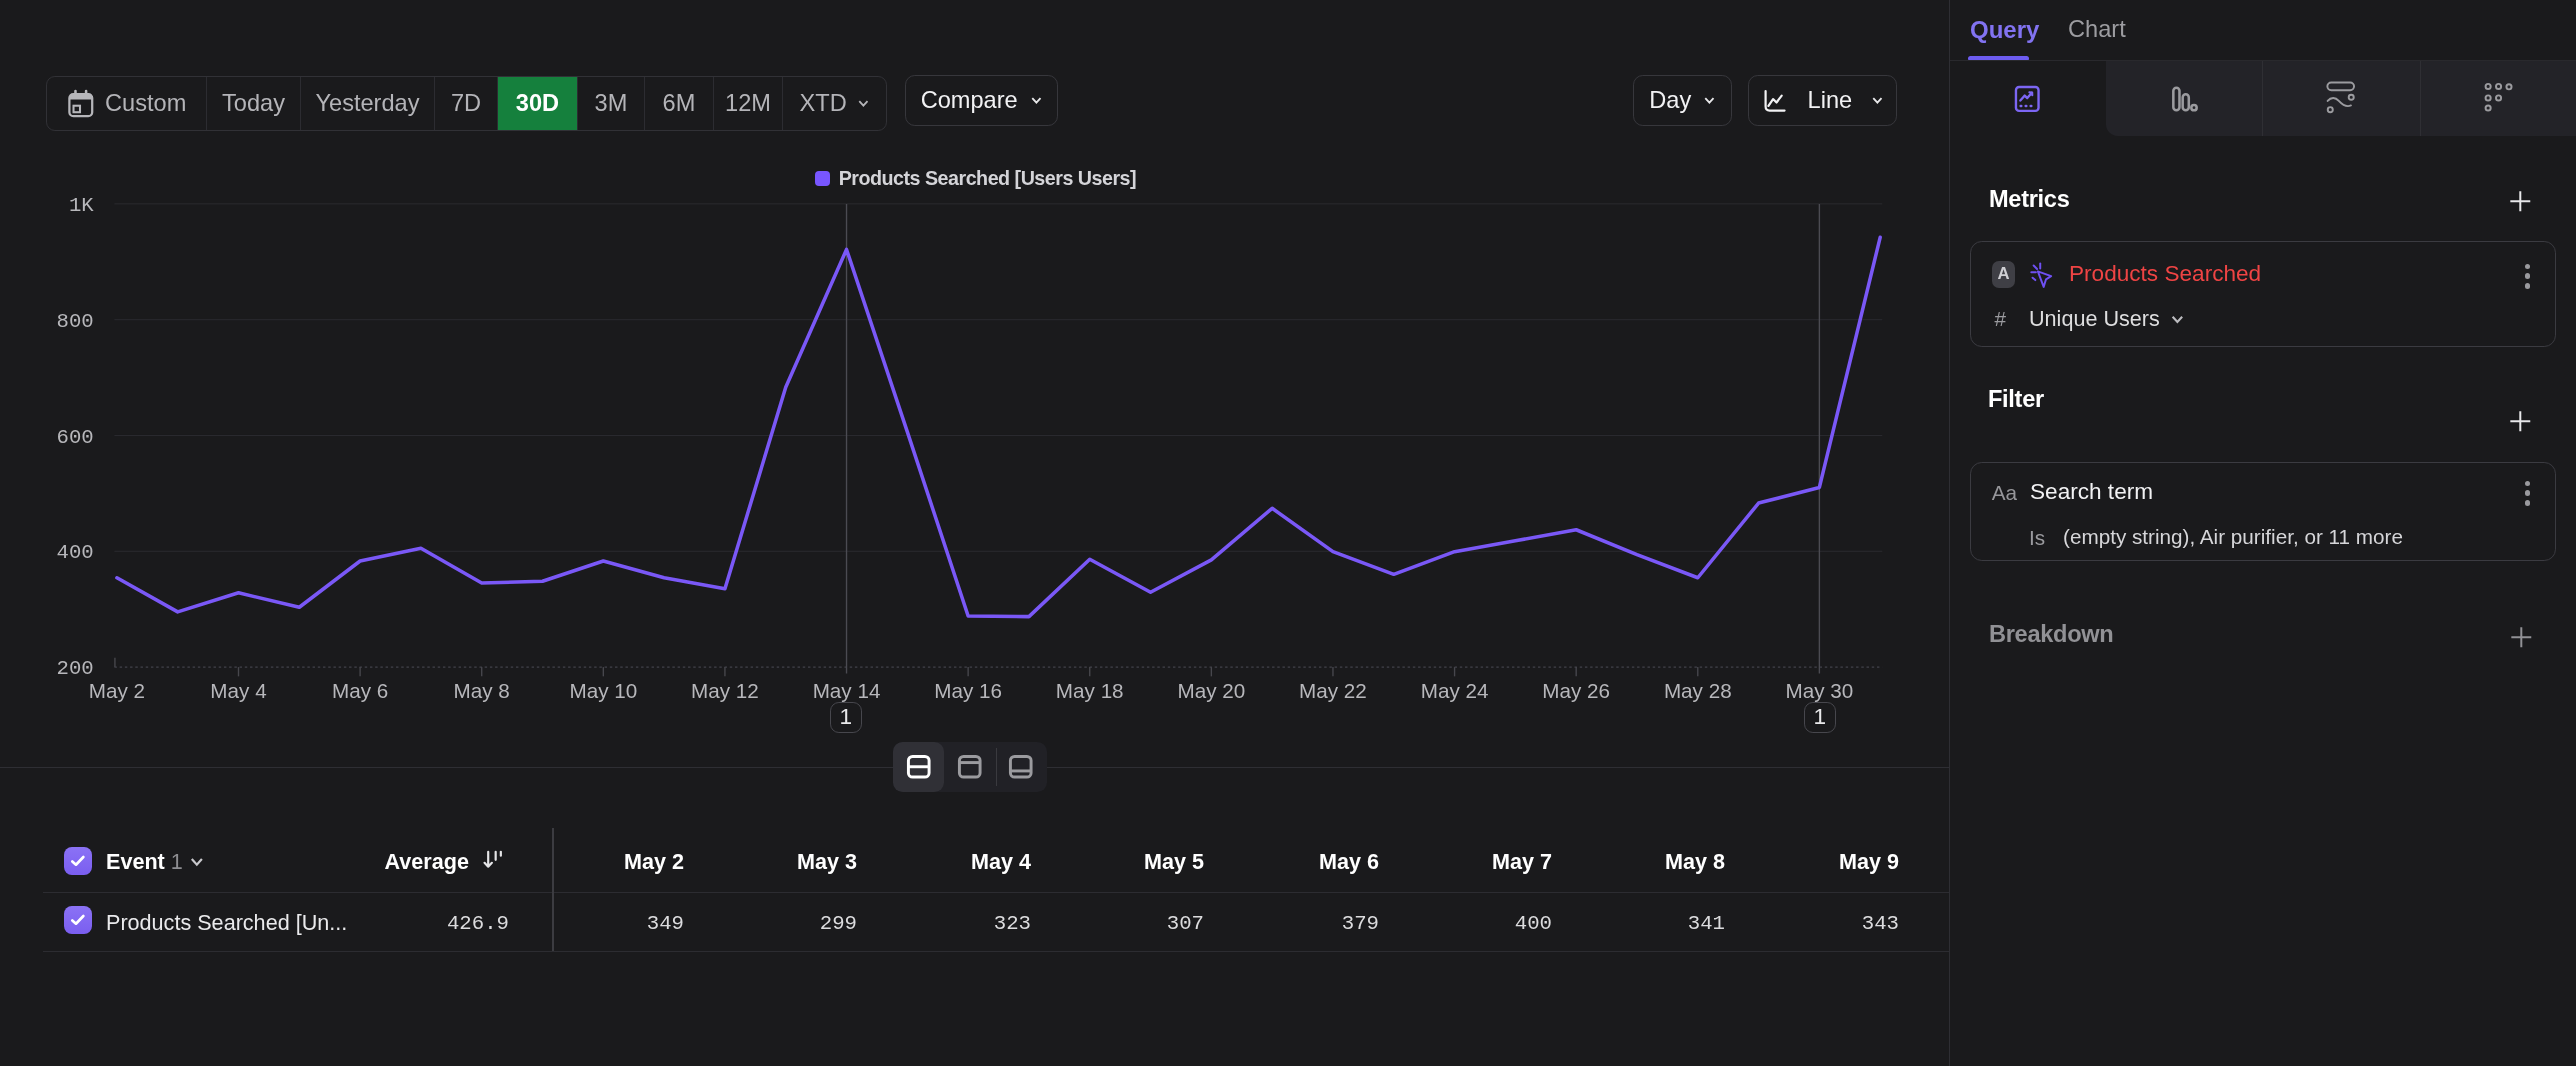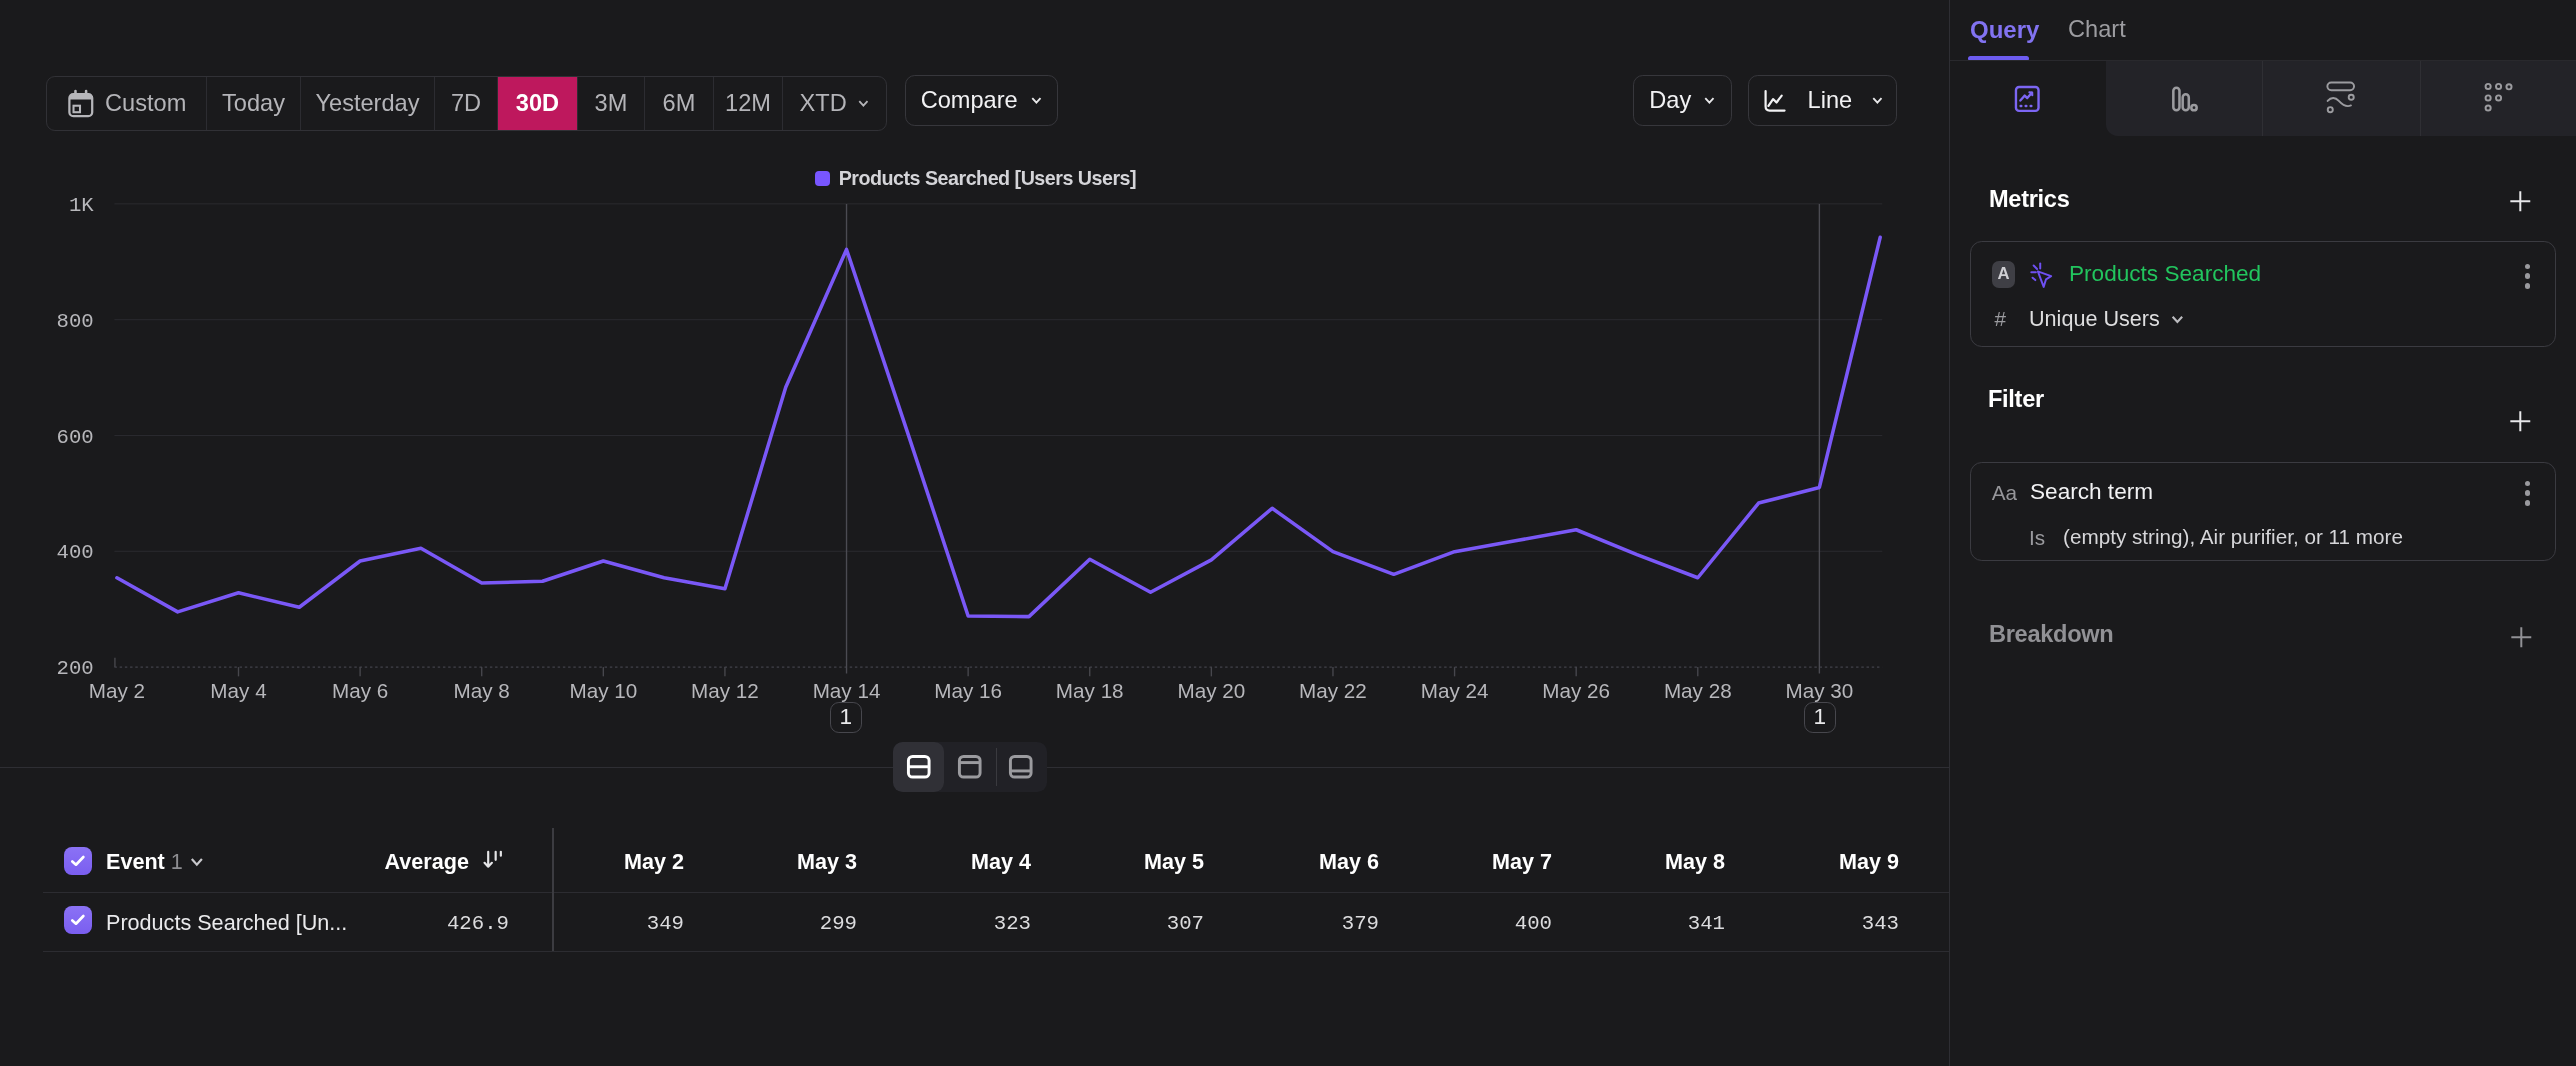--- a/index.html
+++ b/index.html
@@ -6,21 +6,21 @@
   html,body { width:2576px; height:1067px; background:#1a1a1c; overflow:hidden;
     font-family:"Liberation Sans", sans-serif; }
   .abs { position:absolute; }
 
   
   .seg { position:absolute; left:46px; top:76px; height:55px; display:flex;
     border:1px solid #313136; border-radius:8.9px; overflow:hidden; }
   .seg .cell { display:flex; align-items:center; justify-content:center;
     color:#b4b4b8; font-size:23.6px; border-right:1px solid #2c2c31; }
   .seg .cell:last-child { border-right:none; }
-  .seg .sel { background:#be185d; color:#fff; font-weight:bold; }
+  .seg .sel { background:#15803d; color:#fff; font-weight:bold; }
 
   .btn { position:absolute; height:51px; top:75px; border:1px solid #37373c;
     border-radius:9.8px; display:flex; align-items:center; justify-content:center;
     color:#f2f2f4; font-size:23.6px; gap:11.8px; }
 
   .chev { display:inline-block; width:12.8px; height:12.8px; }
 
   
   #legend { position:absolute; top:167px; left:815px; display:flex; align-items:center; }
   #legend .sq { width:14.8px; height:14.8px; border-radius:3.9px; background:#7856ff; margin-right:8.9px; }
@@ -291,21 +291,21 @@
 
 <div class="card" style="top:241px; height:106px;">
   <div style="position:absolute; left:20.7px; top:18.7px; width:23.6px; height:27.6px; background:#3f3f45; border-radius:6.9px; color:#cfcfd3; font-weight:bold; font-size:16.7px; display:flex; align-items:center; justify-content:center;">A</div>
   <svg style="position:absolute; left:59px; top:19.7px;" width="23.6" height="26.6" viewBox="0 0 24 27" fill="none" stroke="#6e50f2" stroke-width="2" stroke-linecap="round" stroke-linejoin="round">
     <path d="M10.4 1.5 V 6.6"></path>
     <path d="M3.7 3.6 L 7.2 7.1"></path>
     <path d="M1.3 10.5 H 6"></path>
     <path d="M2.6 16 L 5.4 18.4"></path>
     <path d="M8 9.5 L21.5 14.3 L16.3 17.6 L13.9 25.3 Z"></path>
   </svg>
-  <div style="position:absolute; left:98px; top:18.7px; color:#22c55e; font-size:22.6px;">Products Searched</div>
+  <div style="position:absolute; left:98px; top:18.7px; color:#ef4444; font-size:22.6px;">Products Searched</div>
   <div class="dots3" style="position:absolute; left:554px; top:21.6px;">
       <span></span>
       <span></span>
       <span></span>
     </div>
   <div style="position:absolute; left:23.6px; top:65px; color:#9b9b9f; font-size:20.7px;">#</div>
   <div style="position:absolute; left:58px; top:64px; color:#dededf; font-size:21.6px;">Unique Users</div>
   <svg style="position:absolute; left:199px; top:70px;" width="14.8" height="14.8" viewBox="0 0 14 14" fill="none" stroke="#bcbcc0" stroke-width="2">
       <path d="M2.5 4.5 L7 9.5 L11.5 4.5"></path>
     </svg>

